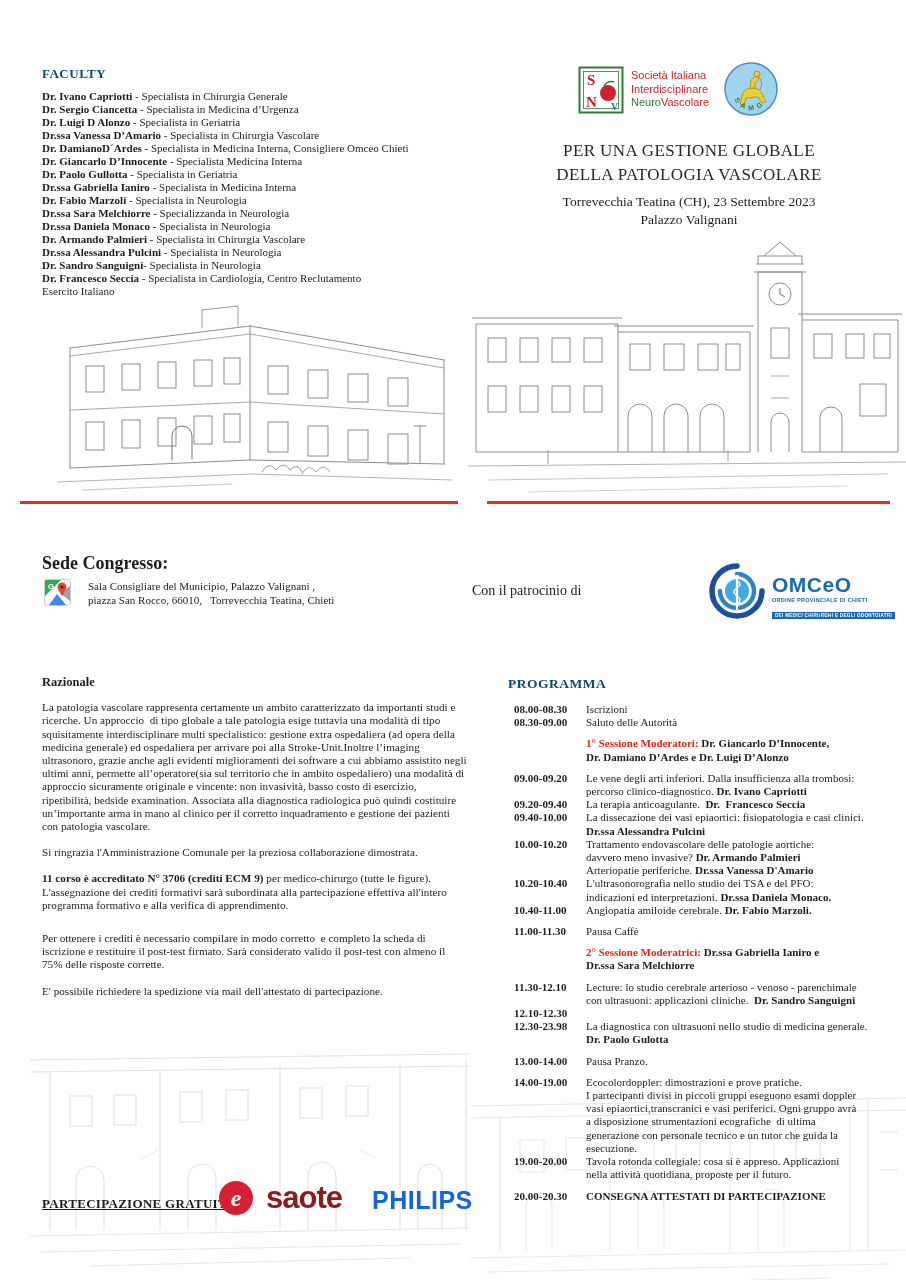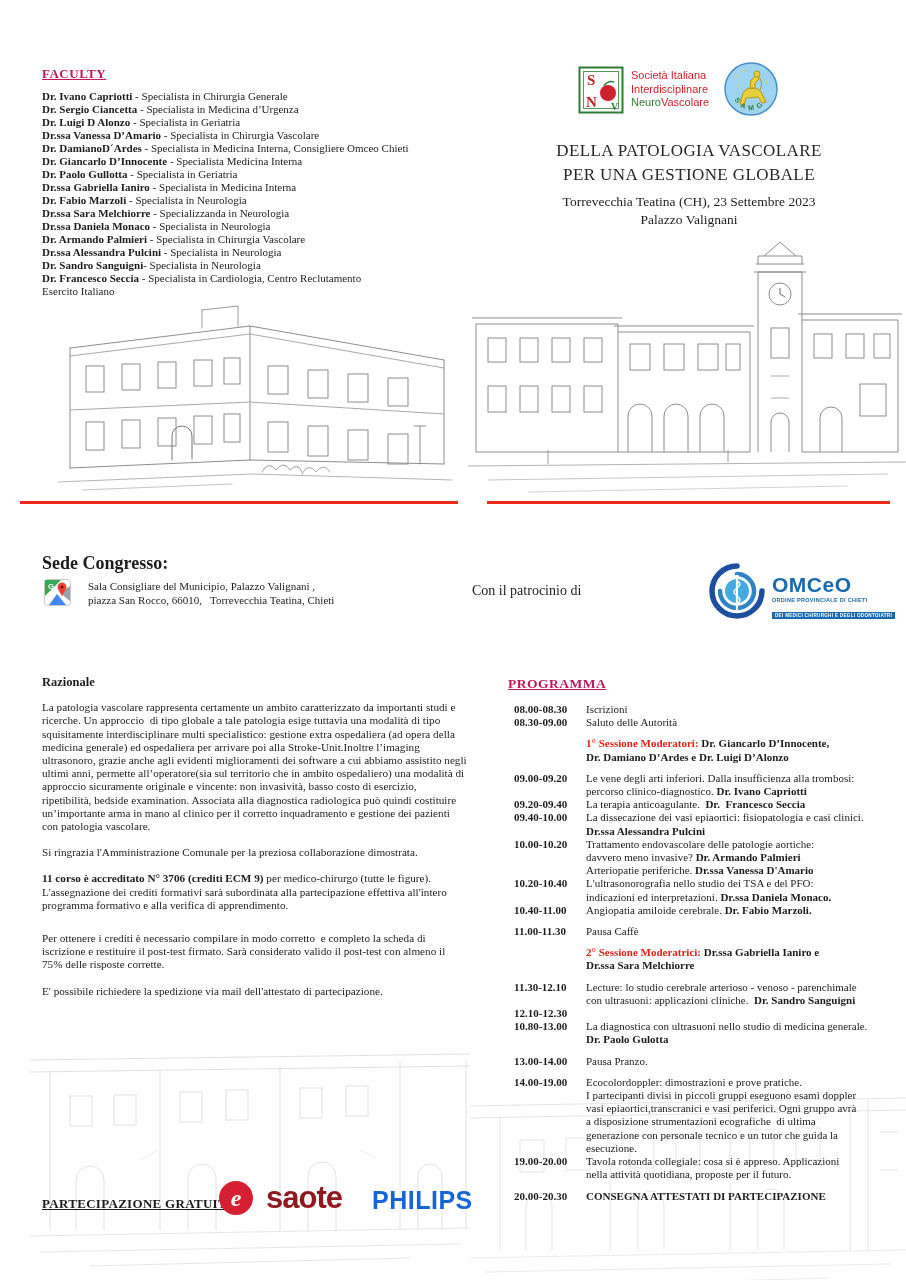--- a/index.html
+++ b/index.html
@@ -4,21 +4,21 @@
 <style>
   html,body{margin:0;padding:0;}
   body{width:906px;height:1280px;position:relative;background:#ffffff;
        font-family:"Liberation Serif","DejaVu Serif",serif;color:#1c1c1c;overflow:hidden;}
   .abs{position:absolute;}
   .z2{z-index:2;}
   .sketch{z-index:1;}
   .faint{z-index:0;opacity:.3;}
 
   
-  .redhead{color:#be185d;font-weight:bold;font-size:13px;letter-spacing:.5px;text-decoration:underline;}
+  .redhead{color:#0c4a6e;font-weight:bold;font-size:13px;letter-spacing:.5px;}
   #faculty-title{left:42px;top:66px;}
   #programma-head{left:508px;top:676px;font-size:13.5px;}
 
   
   #faculty{left:42px;top:90px;width:445px;font-size:11px;line-height:13px;white-space:pre;}
   .fline b{font-weight:bold;}
 
   
   .redline{height:3px;background:#ee2b1b;z-index:2;}
   #redline-left{left:20px;top:501px;width:438px;}
@@ -195,22 +195,22 @@
       <circle cx="20" cy="9" r="1"></circle>
       <circle cx="42" cy="20" r="1"></circle>
       <circle cx="14" cy="24" r="1"></circle>
     </g>
   <text font-size="7" font-weight="bold" fill="#2e7d32" font-family="Liberation Sans, sans-serif" letter-spacing="4">
     <textPath href="#samgArc" startOffset="8">SAMG</textPath>
   </text>
 </svg>
 
 <div class="abs z2" id="title-block">
+  <div>PER UNA GESTIONE GLOBALE</div>
   <div>DELLA PATOLOGIA VASCOLARE</div>
-  <div>PER UNA GESTIONE GLOBALE</div>
 </div>
 <div class="abs z2" id="date-block">
   <div>Torrevecchia Teatina (CH), 23 Settembre 2023</div>
   <div>Palazzo Valignani</div>
 </div>
 
 <svg class="abs sketch" style="left:468px;top:228px;" width="438" height="272" viewBox="0 0 438 272">
   <g fill="none" stroke="#8d8d8d" stroke-width="1">
     <path d="M8 96 L150 96 L150 224 L8 224 Z"></path>
       <path d="M4 90 L154 90"></path>
@@ -349,21 +349,21 @@
       <div class="ptime">11.30-12.10</div>
       <div class="pdesc">
         <div class="pline"><span>Lecture: lo studio cerebrale arterioso - venoso - parenchimale</span></div>
         <div class="pline"><span>con ultrasuoni: applicazioni cliniche.  </span><span class="bseg">Dr. Sandro Sanguigni</span></div>
       </div>
     </div>
     <div class="prow">
       <div class="ptime">12.10-12.30</div>
     </div>
     <div class="prow gap">
-      <div class="ptime">10.80-13.00</div>
+      <div class="ptime">12.30-23.98</div>
       <div class="pdesc">
         <div class="pline"><span>La diagnostica con ultrasuoni nello studio di medicina generale.</span></div>
         <div class="pline"><span class="bseg">Dr. Paolo Gulotta</span></div>
       </div>
     </div>
     <div class="prow gap">
       <div class="ptime">13.00-14.00</div>
       <div class="pdesc">
         <div class="pline"><span>Pausa Pranzo.</span></div>
       </div>

